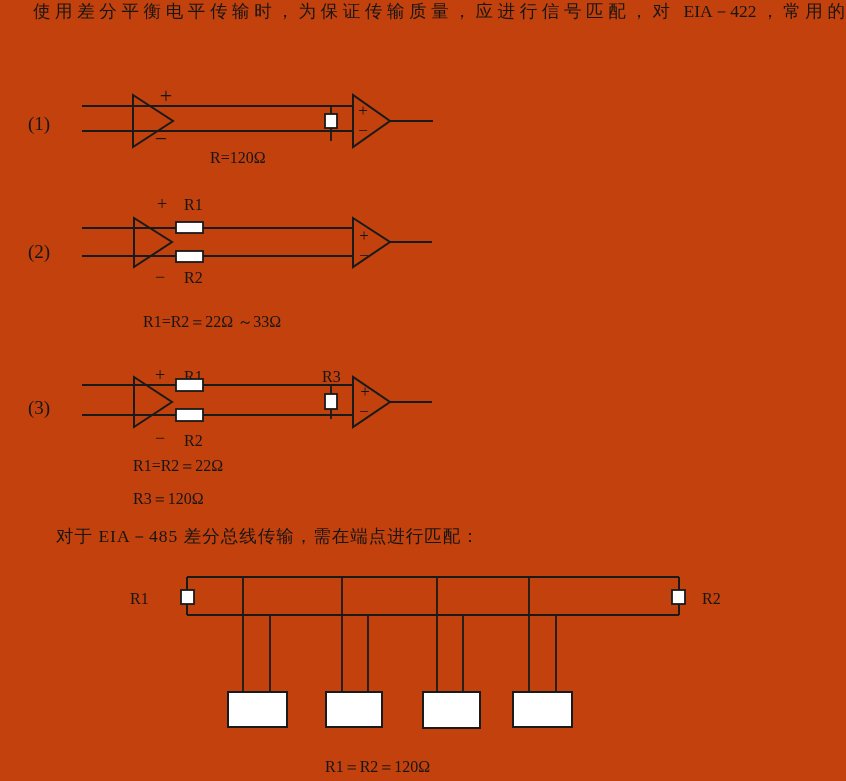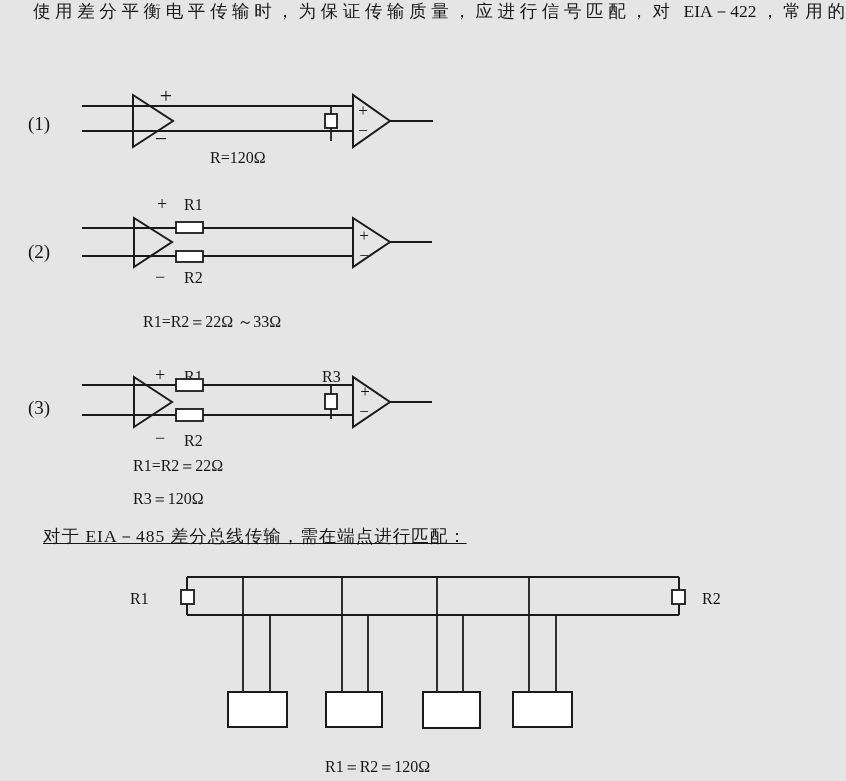--- a/index.html
+++ b/index.html
@@ -1,24 +1,24 @@
 <!DOCTYPE html>
 <html><head>
 <meta charset="utf-8">
 <style>
   html,body{margin:0;padding:0;background:#fff;}
   .page{
-    position:relative;width:846px;height:781px;background:#e5e5e5;
+    position:relative;width:846px;height:781px;background:#c2410c;
     font-family:"Liberation Serif","DejaVu Serif",serif;color:#161616;
     overflow:hidden;
   }
   .para{position:absolute;font-size:17.5px;line-height:23px;color:#161616;}
   #p1{left:0;top:2;width:845px;}
   #p1 .l1{text-indent:33px;text-align:justify;text-align-last:justify;}
-  #p2{left:43px;top:525px;letter-spacing:1px;text-decoration:underline;}
+  #p2{left:56px;top:525px;letter-spacing:1px;}
   svg{position:absolute;overflow:visible;}
   svg text{font-family:"Liberation Serif","DejaVu Serif",serif;fill:#161616;}
   .wire{stroke:#1a1a1a;stroke-width:1.8;fill:none;}
   .thick{stroke:#1a1a1a;stroke-width:2;fill:none;}
   .tri{stroke:#1a1a1a;stroke-width:2;fill:none;stroke-linejoin:miter;}
   .res{stroke:#1a1a1a;stroke-width:1.8;fill:#ffffff;}
   .nodebox{stroke:#1a1a1a;stroke-width:2;fill:#ffffff;}
   .num{font-size:19px;}
   .lbl{font-size:16px;}
   .cap{font-size:16px;}

